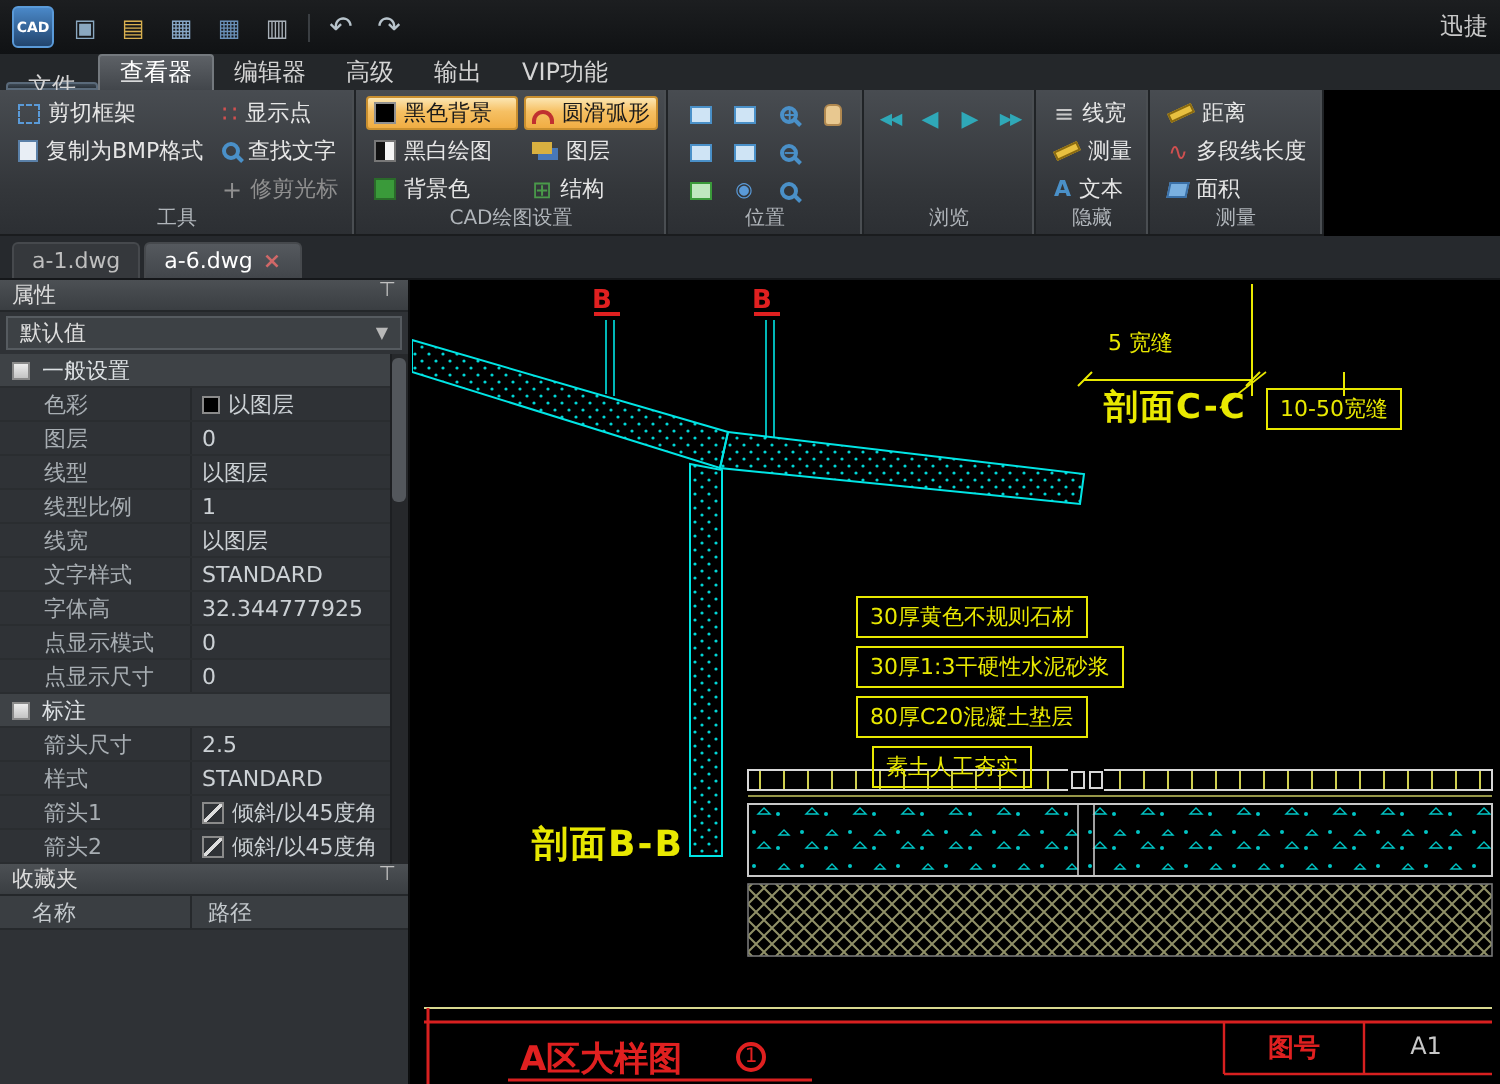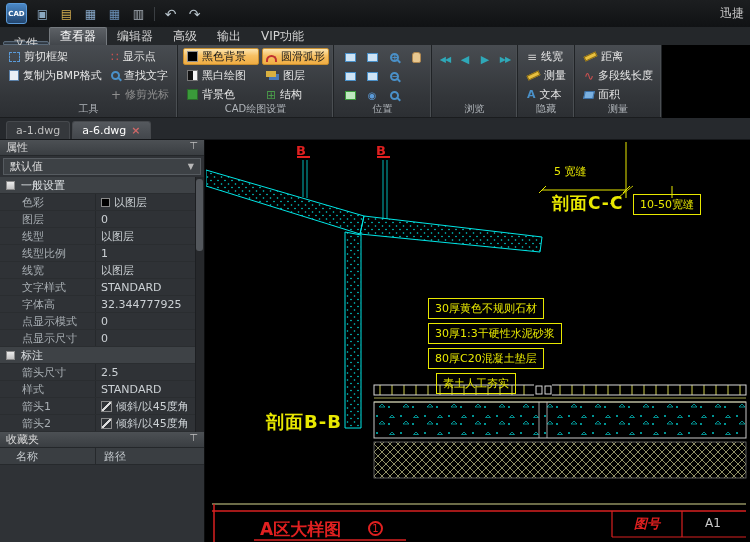--- a/index.html
+++ b/index.html
@@ -438,17 +438,17 @@
     <div class="cv yel" style="left:348px; top:24px; font-size:11px;">5 宽缝</div>
     <div class="cv ybox" style="left:427px; top:22px;">10-50宽缝</div>
     <div class="cv bigyel" style="left:346px; top:52px;">剖面C-C</div>
     <div class="cv ybox" style="left:222px; top:126px;">30厚黄色不规则石材</div>
     <div class="cv ybox" style="left:222px; top:151px;">30厚1:3干硬性水泥砂浆</div>
     <div class="cv ybox" style="left:222px; top:176px;">80厚C20混凝土垫层</div>
     <div class="cv ybox" style="left:230px; top:201px;">素土人工夯实</div>
     <div class="cv bigyel" style="left:60px; top:270px; font-size:18px;">剖面B-B</div>
     <div class="cv red" style="left:54px; top:378px; font-size:17px; font-weight:bold;">A区大样图</div>
     <div class="cv circ" style="left:162px; top:381px;">1</div>
-    <div class="cv red" style="left:406px; top:375px; width:70px; text-align:center; font-size:13px; font-weight:bold;font-style:italic;">图号</div>
+    <div class="cv red" style="left:406px; top:375px; width:70px; text-align:center; font-size:13px; font-weight:bold;">图号</div>
     <div class="cv" style="left:476px; top:376px; width:62px; text-align:center; font-size:12px; color:#c8c8c8;">A1</div>
   </div>
 
 </div>
 
 </body></html>

